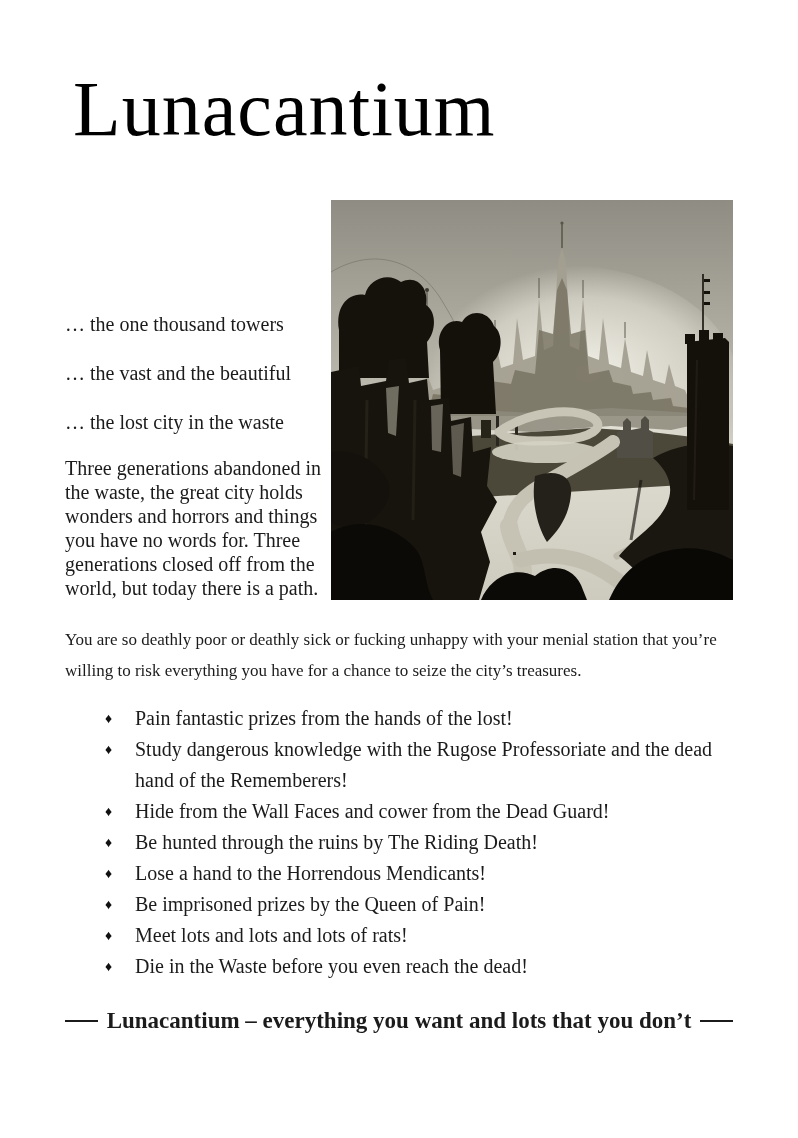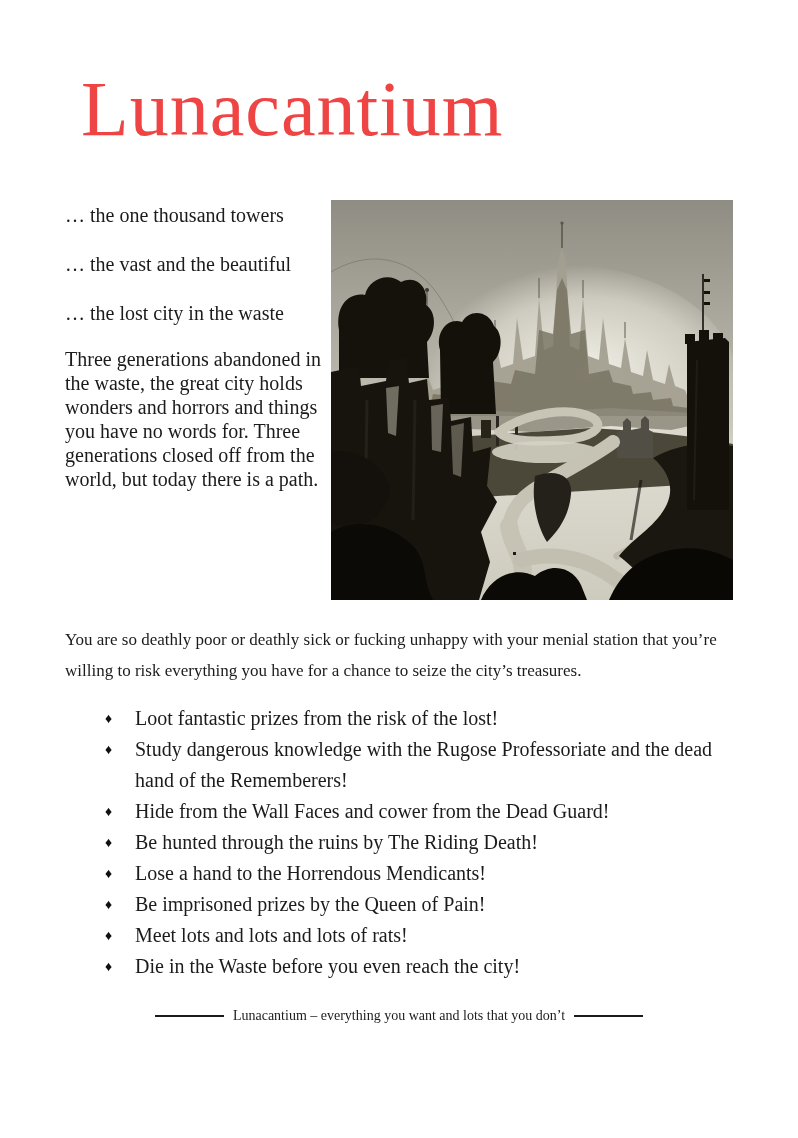--- a/index.html
+++ b/index.html
@@ -12,39 +12,39 @@
     background:#ffffff;
     font-family:"Liberation Serif","DejaVu Serif",serif;
     color:#1b1b1b;
   }
   h1.title {
     font-family:"Liberation Serif","DejaVu Serif",serif;
     font-weight:normal;
     font-size:78px;
     line-height:1.05;
     letter-spacing:1px;
-    color:#ef4444;
-    margin:68px 0 50px 16px;
+    color:#000000;
+    margin:68px 0 50px 8px;
   }
-  .columns { display:flex; gap:3px; align-items:flex-start; }
+  .columns { display:flex; gap:3px; align-items:flex-end; }
   .col-left { flex:1 1 auto; min-width:0; }
   .tagline { font-size:20px; line-height:30px; margin:0 0 19px 0; }
   .lead    { font-size:20px; line-height:24px; margin:19px 0 0 0; }
   figure.city-figure { margin:0; padding:0; flex:0 0 auto; width:402px; height:400px; }
   figure.city-figure svg { display:block; width:402px; height:400px; }
   .pitch { font-size:17px; line-height:31px; margin:24px 0 0 0; }
   ul.bullets { list-style:none; margin:17px 0 0 0; padding:0 0 0 40px; }
   ul.bullets li { display:flex; font-size:20px; line-height:31px; }
   .diamond { flex:0 0 30px; width:30px; font-size:14px; color:#111; }
   .bullet-text { flex:1 1 auto; }
   .footer-row {
     margin-top:26px;
     display:flex; align-items:center; justify-content:center; gap:9px;
   }
-  .footer-text { font-weight:normal; font-size:14px; white-space:nowrap; }
+  .footer-text { font-weight:bold; font-size:23px; white-space:nowrap; }
   .rule { width:69px; height:2px; background:#1b1b1b; }
 </style>
 </head>
 <body>
 
 <div class="page">
 
   <h1 class="title">Lunacantium</h1>
 
   <div class="columns">
@@ -146,21 +146,21 @@
         </g>
       </svg>
     </figure>
   </div>
 
   <p class="pitch">You are so deathly poor or deathly sick or fucking unhappy with your menial station that you’re willing to risk everything you have for a chance to seize the city’s treasures.</p>
 
   <ul class="bullets">
     <li>
       <span class="diamond">♦</span>
-      <span class="bullet-text">Loot fantastic prizes from the risk of the lost!</span>
+      <span class="bullet-text">Pain fantastic prizes from the hands of the lost!</span>
     </li>
     <li>
       <span class="diamond">♦</span>
       <span class="bullet-text">Study dangerous knowledge with the Rugose Professoriate and the dead hand of the Rememberers!</span>
     </li>
     <li>
       <span class="diamond">♦</span>
       <span class="bullet-text">Hide from the Wall Faces and cower from the Dead Guard!</span>
     </li>
     <li>
@@ -174,21 +174,21 @@
     <li>
       <span class="diamond">♦</span>
       <span class="bullet-text">Be imprisoned prizes by the Queen of Pain!</span>
     </li>
     <li>
       <span class="diamond">♦</span>
       <span class="bullet-text">Meet lots and lots and lots of rats!</span>
     </li>
     <li>
       <span class="diamond">♦</span>
-      <span class="bullet-text">Die in the Waste before you even reach the city!</span>
+      <span class="bullet-text">Die in the Waste before you even reach the dead!</span>
     </li>
   </ul>
 
   <div class="footer-row">
     <div class="rule"></div>
     <div class="footer-text">Lunacantium – everything you want and lots that you don’t</div>
     <div class="rule"></div>
   </div>
 
 </div>

